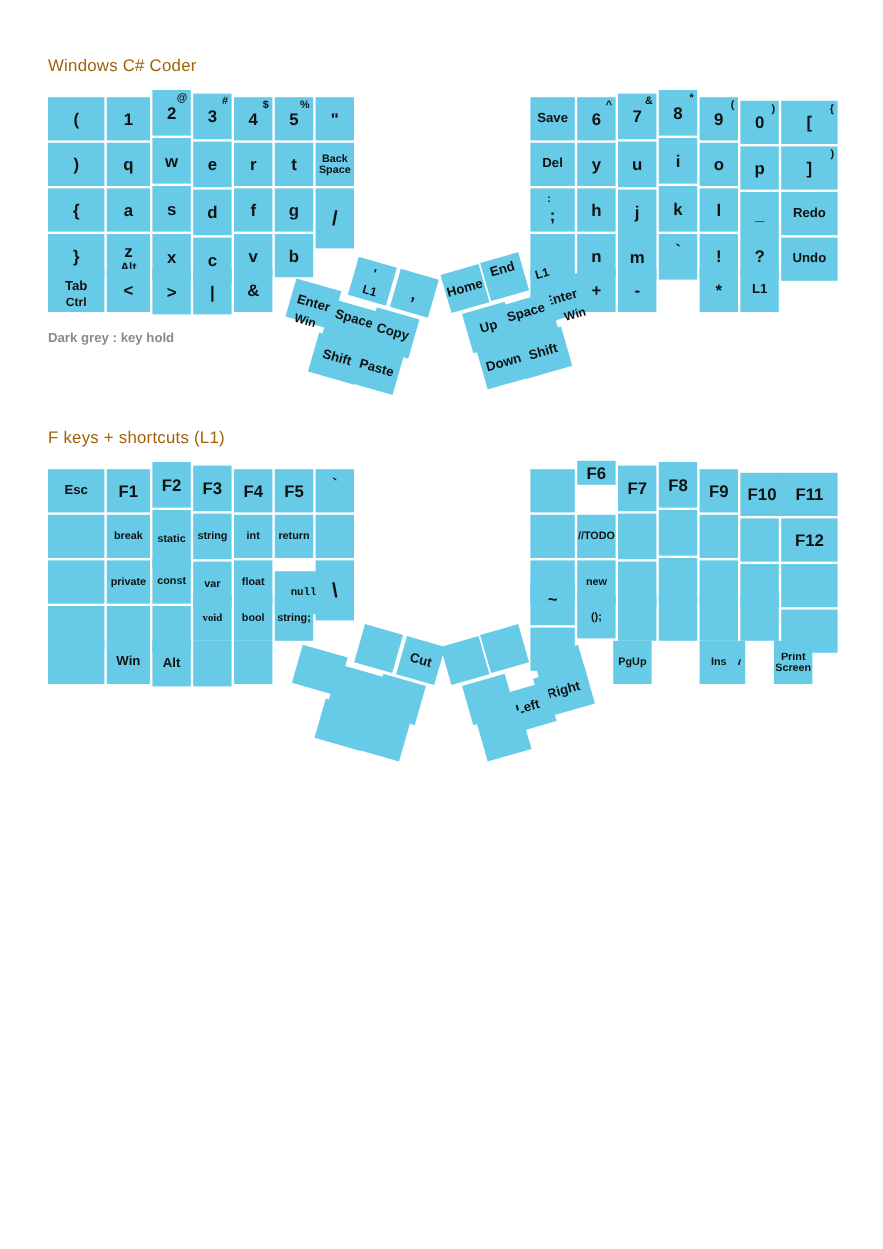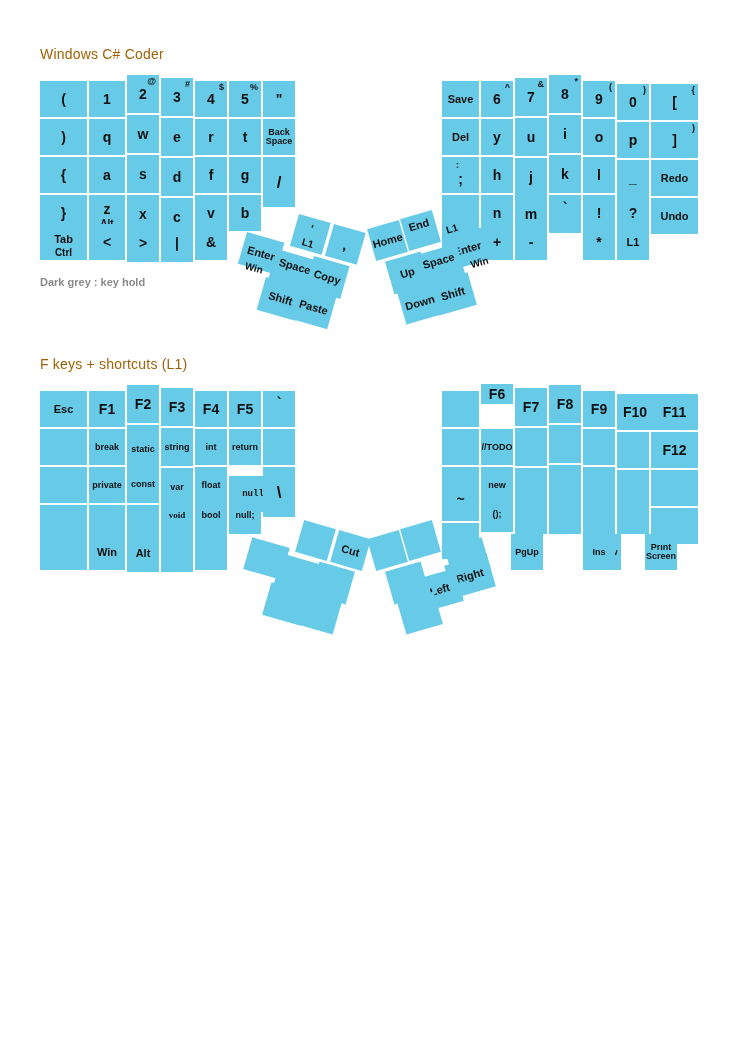--- a/index.html
+++ b/index.html
@@ -407,21 +407,21 @@
 <div class="key" style="left:229px;top:391px;width:32px;height:36px;">
     <span class="lbl c">F5</span>
   </div>
 <div class="key" style="left:229px;top:429px;width:32px;height:36px;">
     <span class="lbl c xs">return</span>
   </div>
 <div class="key" style="left:229px;top:476px;width:48px;height:36px;font-family:Liberation Mono, monospace;">
     <span class="lbl c xs">null</span>
   </div>
 <div class="key" style="left:229px;top:496px;width:32px;height:38px;">
-    <span class="lbl c xs">null;</span>
+    <span class="lbl c xs">string;</span>
   </div>
 
 <div class="key" style="left:263px;top:391px;width:32px;height:36px;">
     <span class="lbl c" style="top:34%;">`</span>
   </div>
 <div class="key" style="left:263px;top:429px;width:32px;height:36px;"></div>
 <div class="key" style="left:263px;top:467px;width:32px;height:50px;">
     <span class="lbl c big">\</span>
   </div>
 

